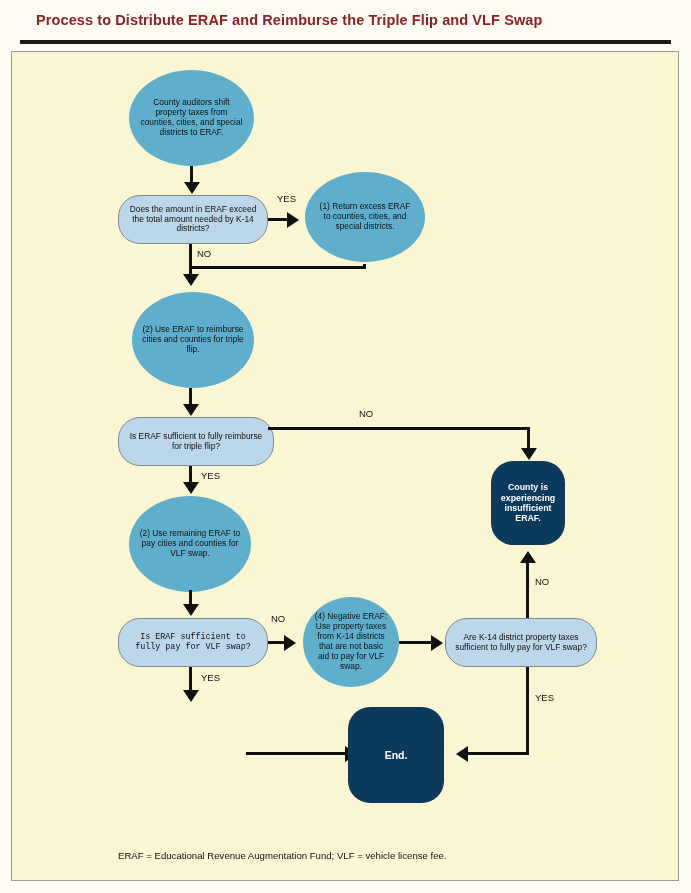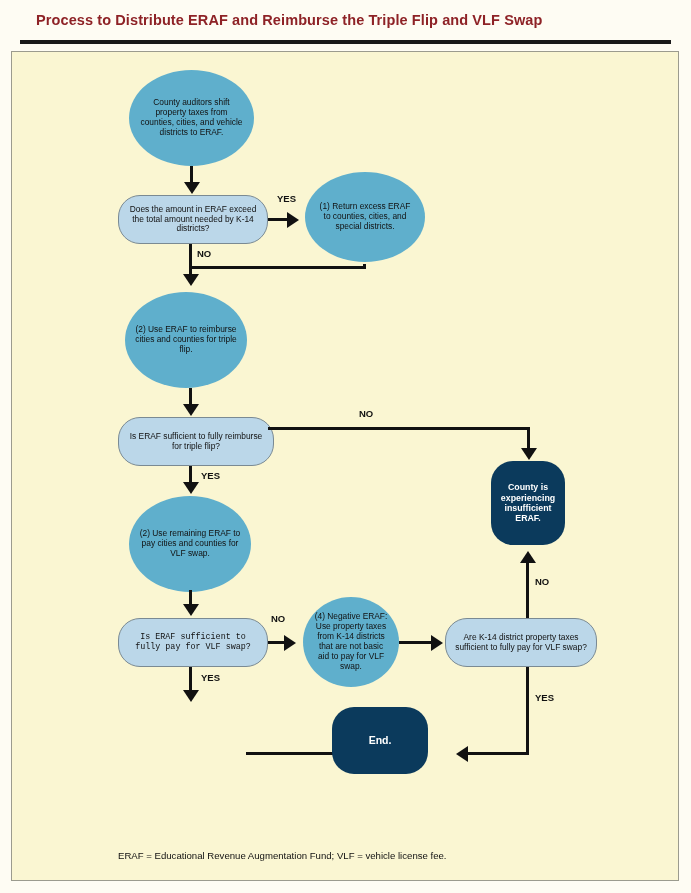--- a/index.html
+++ b/index.html
@@ -125,21 +125,21 @@
   }
   .arrow-left {
     border-top: 8px solid transparent;
     border-bottom: 8px solid transparent;
     border-right: 12px solid #111111;
   }
 
   .edge-label {
     position: absolute;
     font-size: 9.5px;
-    font-weight: bold;
+    font-weight: normal;
     color: #111111;
     white-space: nowrap;
   }
 
   
   #footnote {
     position: absolute;
     left: 118px;
     top: 850px;
     font-size: 9.6px;
@@ -150,41 +150,41 @@
 </head>
 <body>
 
 <div id="title-bar">
   <div id="page-title">Process to Distribute ERAF and Reimburse the Triple Flip and VLF Swap</div>
   <div id="title-rule"></div>
 </div>
 
 <div id="diagram">
 
-  <div class="node ellipse" style="left:117px; top:18px; width:125px; height:96px;">County auditors shift property taxes from counties, cities, and vehicle districts to ERAF.</div>
+  <div class="node ellipse" style="left:117px; top:18px; width:125px; height:96px;">County auditors shift property taxes from counties, cities, and special districts to ERAF.</div>
 
   <div class="line-v" style="left:178px; top:114px; height:22px;"></div>
   <div class="arrow arrow-down" style="left:171.5px; top:130px;"></div>
 
   <div class="node decision" style="left:106px; top:143px; width:150px; height:49px;">Does the amount in ERAF exceed the total amount needed by K-14 districts?</div>
 
   <div class="line-h" style="left:256px; top:166px; width:24px;"></div>
   <div class="arrow arrow-right" style="left:275px; top:160px;"></div>
   <div class="edge-label" style="left:265px; top:141px;">YES</div>
 
   <div class="node ellipse" style="left:293px; top:120px; width:120px; height:90px;">(1) Return excess ERAF to counties, cities, and special districts.</div>
 
   <div class="line-v" style="left:351px; top:212px; height:5px;"></div>
   <div class="line-h" style="left:178px; top:214px; width:176px;"></div>
 
   <div class="line-v" style="left:177px; top:192px; height:38px;"></div>
   <div class="arrow arrow-down" style="left:170.5px; top:222px;"></div>
   <div class="edge-label" style="left:185px; top:196px;">NO</div>
 
-  <div class="node ellipse" style="left:113px; top:240px; width:122px; height:96px;text-align:center;">(2) Use ERAF to reimburse cities and counties for triple flip.</div>
+  <div class="node ellipse" style="left:120px; top:240px; width:122px; height:96px;text-align:center;">(2) Use ERAF to reimburse cities and counties for triple flip.</div>
 
   <div class="line-v" style="left:177px; top:336px; height:22px;"></div>
   <div class="arrow arrow-down" style="left:170.5px; top:352px;"></div>
 
   <div class="node decision" style="left:106px; top:365px; width:156px; height:49px;">Is ERAF sufficient to fully reimburse for triple flip?</div>
 
   <div class="line-h" style="left:256px; top:375px; width:261px;"></div>
   <div class="line-v" style="left:515px; top:375px; height:28px;"></div>
   <div class="arrow arrow-down" style="left:508.5px; top:396px;"></div>
   <div class="edge-label" style="left:347px; top:356px;">NO</div>
@@ -223,17 +223,17 @@
   <div class="edge-label" style="left:523px; top:640px;">YES</div>
 
   <div class="line-v" style="left:177px; top:615px; height:30px;"></div>
   <div class="arrow arrow-down" style="left:170.5px; top:638px;"></div>
   <div class="edge-label" style="left:189px; top:620px;">YES</div>
 
 
   <div class="line-h" style="left:234px; top:700px; width:105px;"></div>
   <div class="arrow arrow-right" style="left:333px; top:694px;"></div>
 
-  <div class="node terminal end-box" style="left:320px; top:655px; width:96px; height:67px;">End.</div>
+  <div class="node terminal end-box" style="left:336px; top:655px; width:96px; height:96px;">End.</div>
 
 </div>
 
 <div id="footnote">ERAF = Educational Revenue Augmentation Fund; VLF = vehicle license fee.</div>
 
 </body></html>

